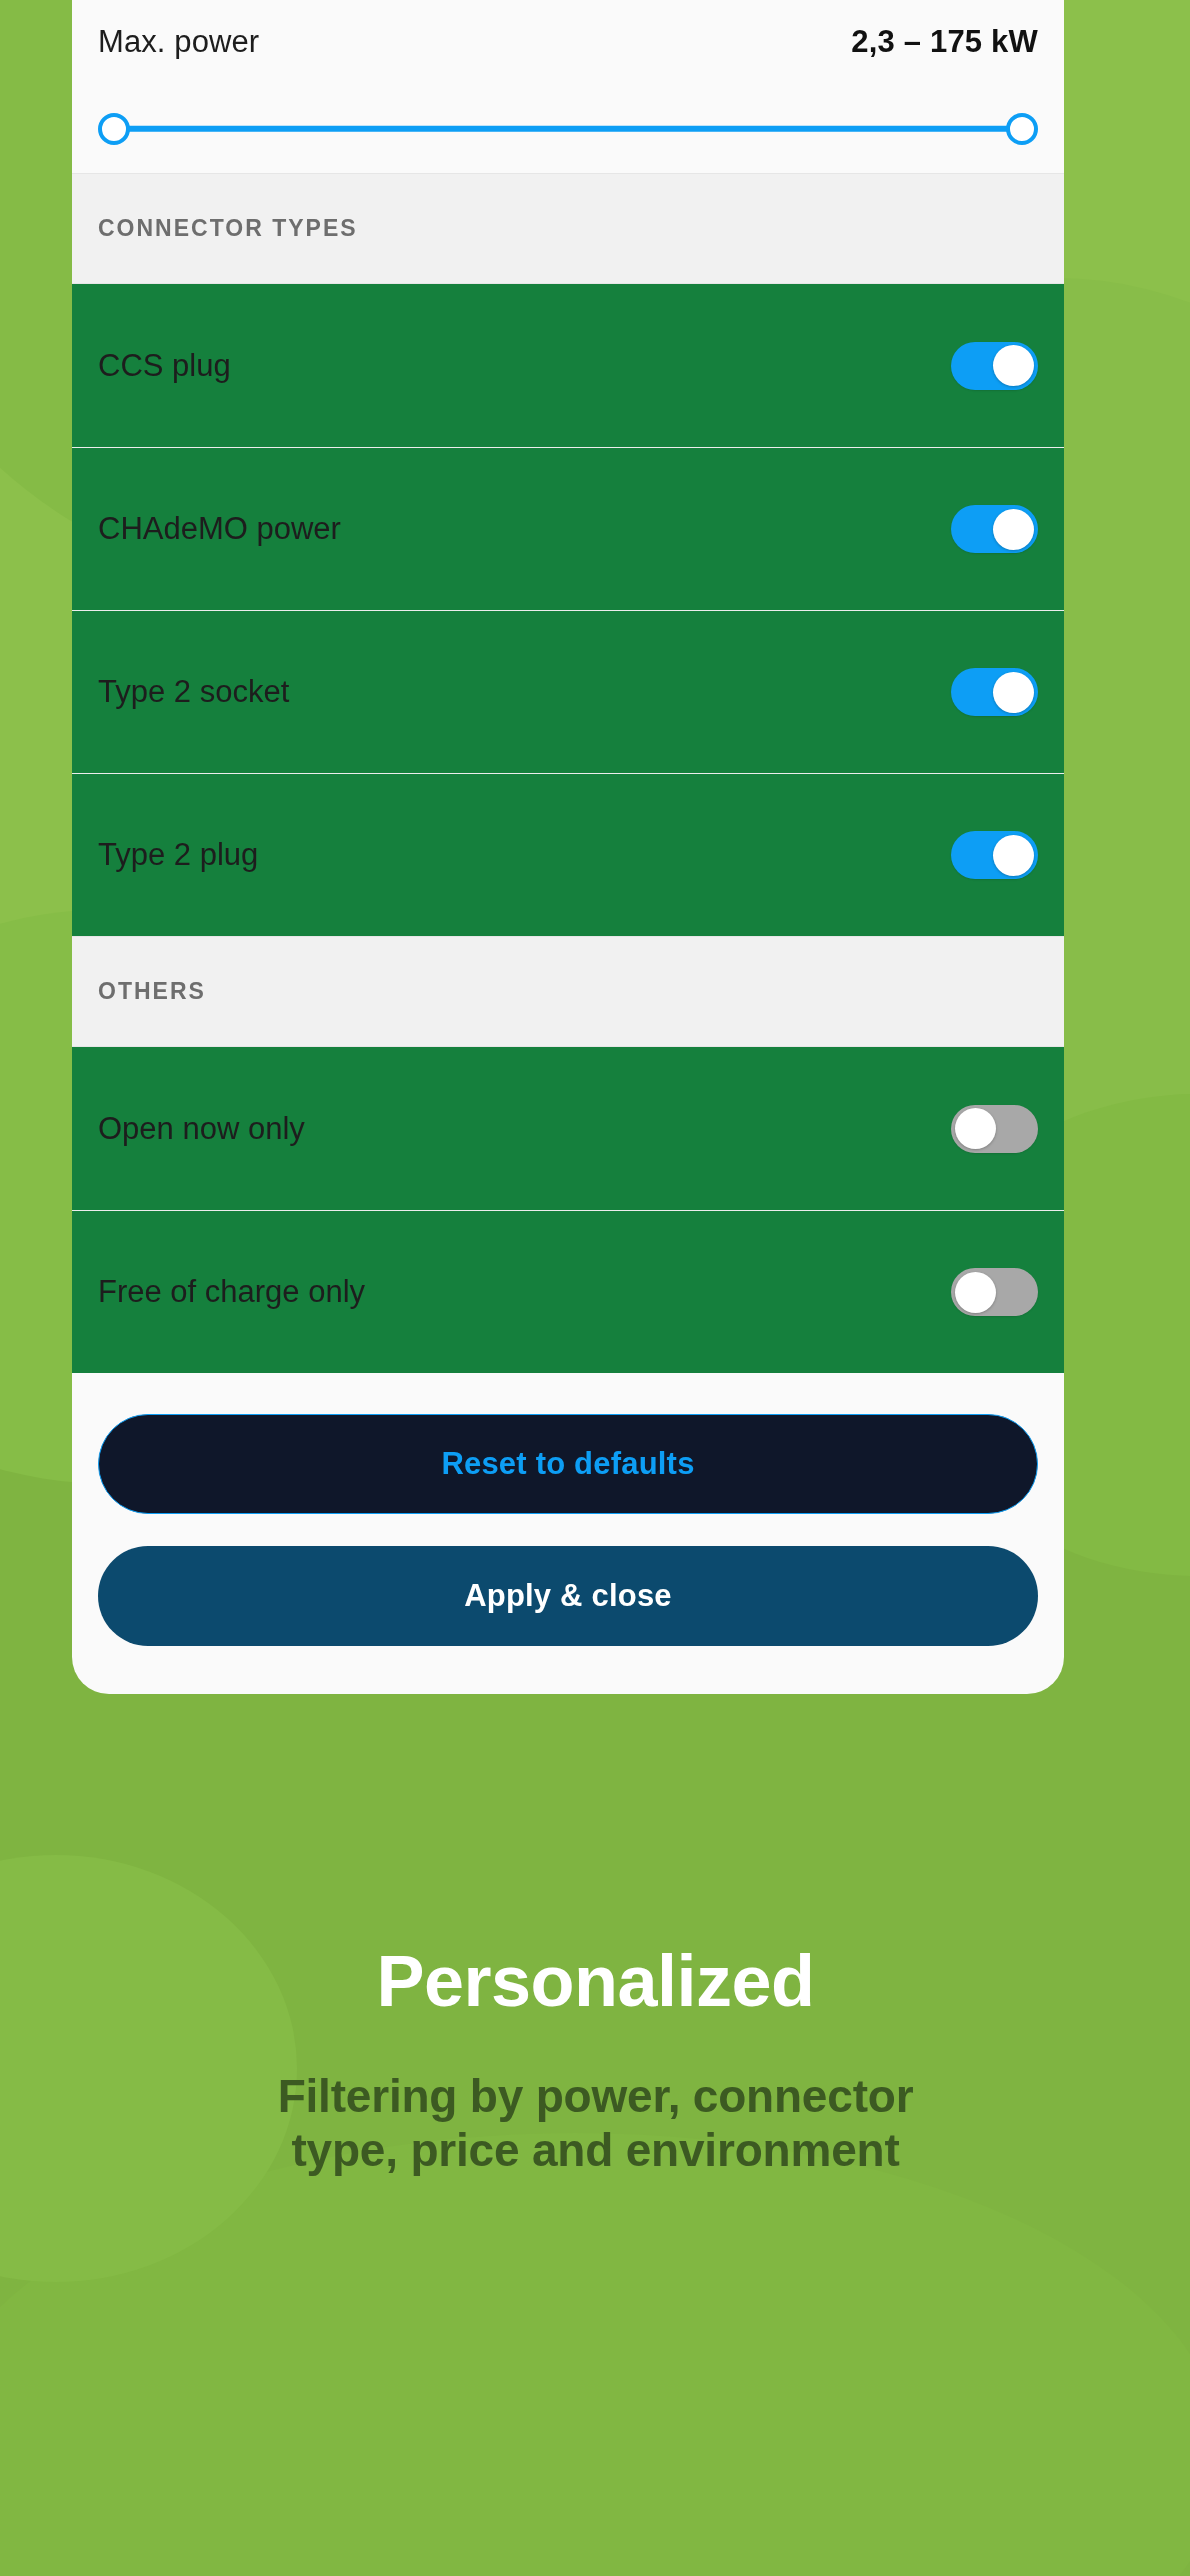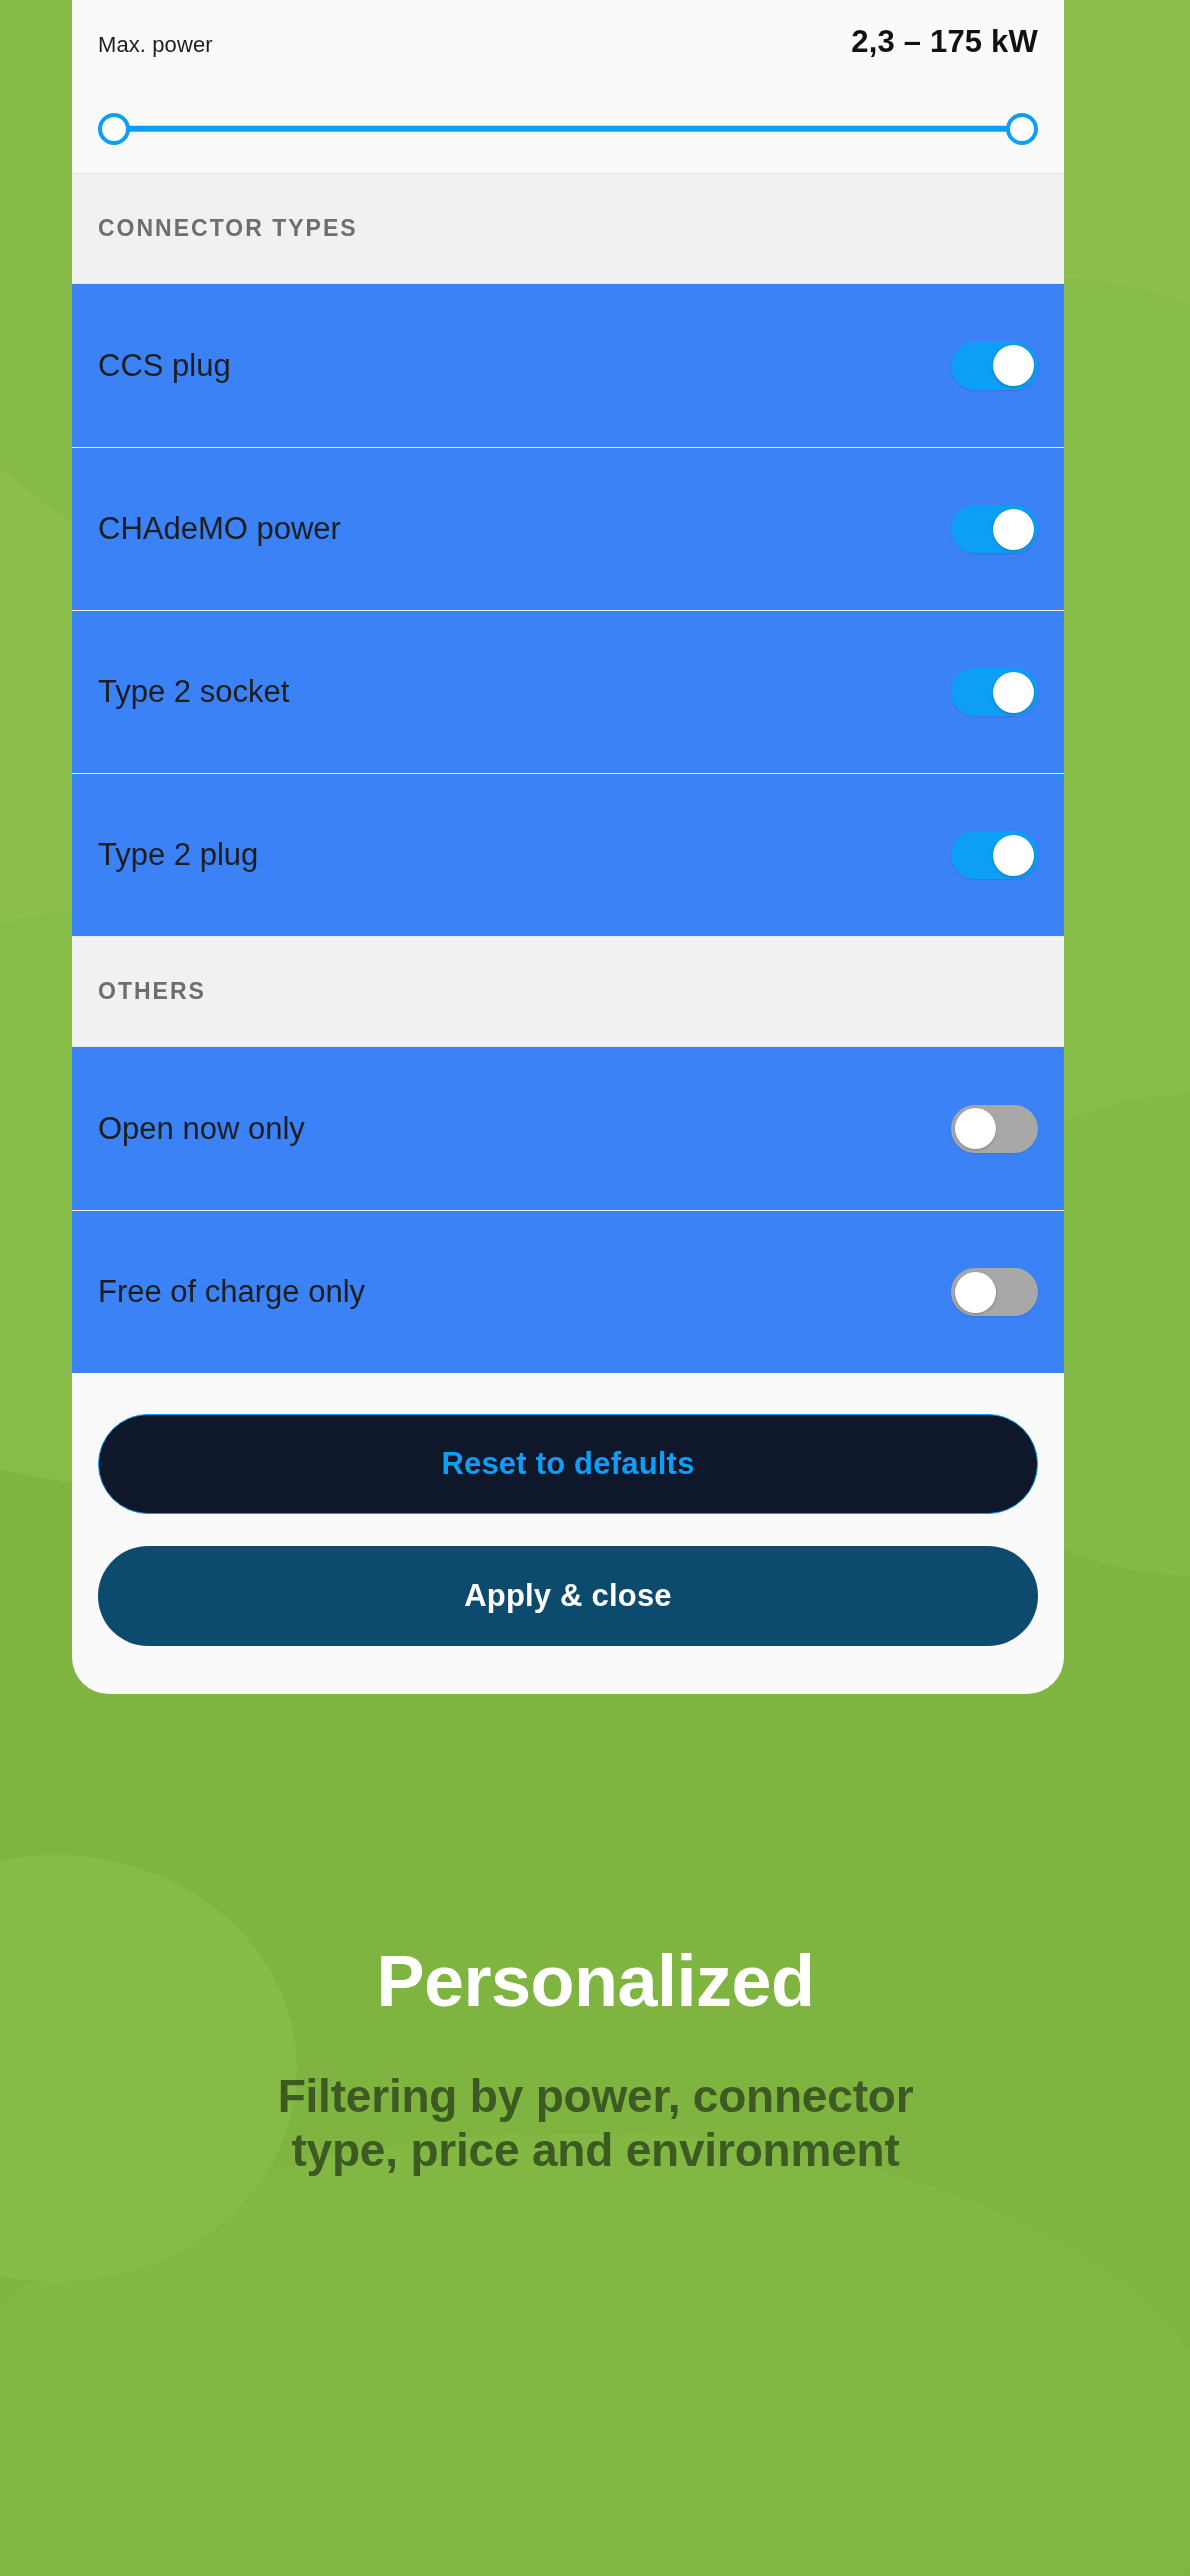--- a/index.html
+++ b/index.html
@@ -26,21 +26,21 @@
   .card {
     position:absolute; left:72px; top:-37px; width:992px;
     background:#fafafa;
     border-radius:0 0 37px 37px;
     overflow:hidden;
   }
 
   
   .power-block { padding:61px 26px 0 26px; }
   .power-head { display:flex; align-items:baseline; justify-content:space-between; }
-  .power-label { font-size:22px; color:#1d1d1d; letter-spacing:0.1px; }
+  .power-label { font-size:31px; color:#1d1d1d; letter-spacing:0.1px; }
   .power-value { font-size:31px; color:#111; font-weight:bold; letter-spacing:0.2px; }
 
   .slider-wrap { position:relative; height:89px; margin-top:24px; }
   .slider-track {
     position:absolute; left:15px; right:15px; top:50%; height:6.5px;
     transform:translateY(-50%); background:#0d9ef5; border-radius:3.7px;
   }
   .knob {
     position:absolute; top:50%; transform:translateY(-50%);
     width:32px; height:32px; border-radius:50%;
@@ -55,21 +55,21 @@
     display:flex; align-items:center; padding:0 26px;
     border-top:0.9px solid #e6e6e6; border-bottom:0.9px solid #e6e6e6;
   }
   .section-title {
     font-size:23px; color:#6e6e6e; letter-spacing:2px; font-weight:600;
   }
 
   
   .setting {
     height:163px; display:flex; align-items:center; justify-content:space-between;
-    padding:0 26px; background:#3b82f6;
+    padding:0 26px; background:#15803d;
   }
   .setting + .setting { border-top:0.9px solid #ededed; }
   .setting-label { font-size:31px; color:#1d1d1d; }
 
   .toggle {
     width:87px; height:48px; border-radius:28px; position:relative; flex:none;
     box-shadow:0 0.9px 1.9px rgba(0,0,0,.12);
   }
   .toggle.on  { background:#0d9ef5; }
   .toggle.off { background:#a8a8a8; }

